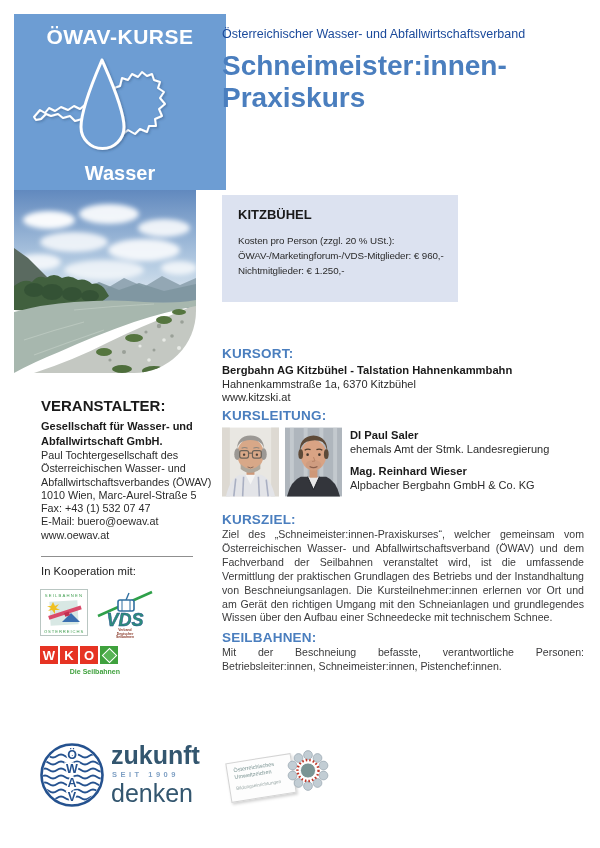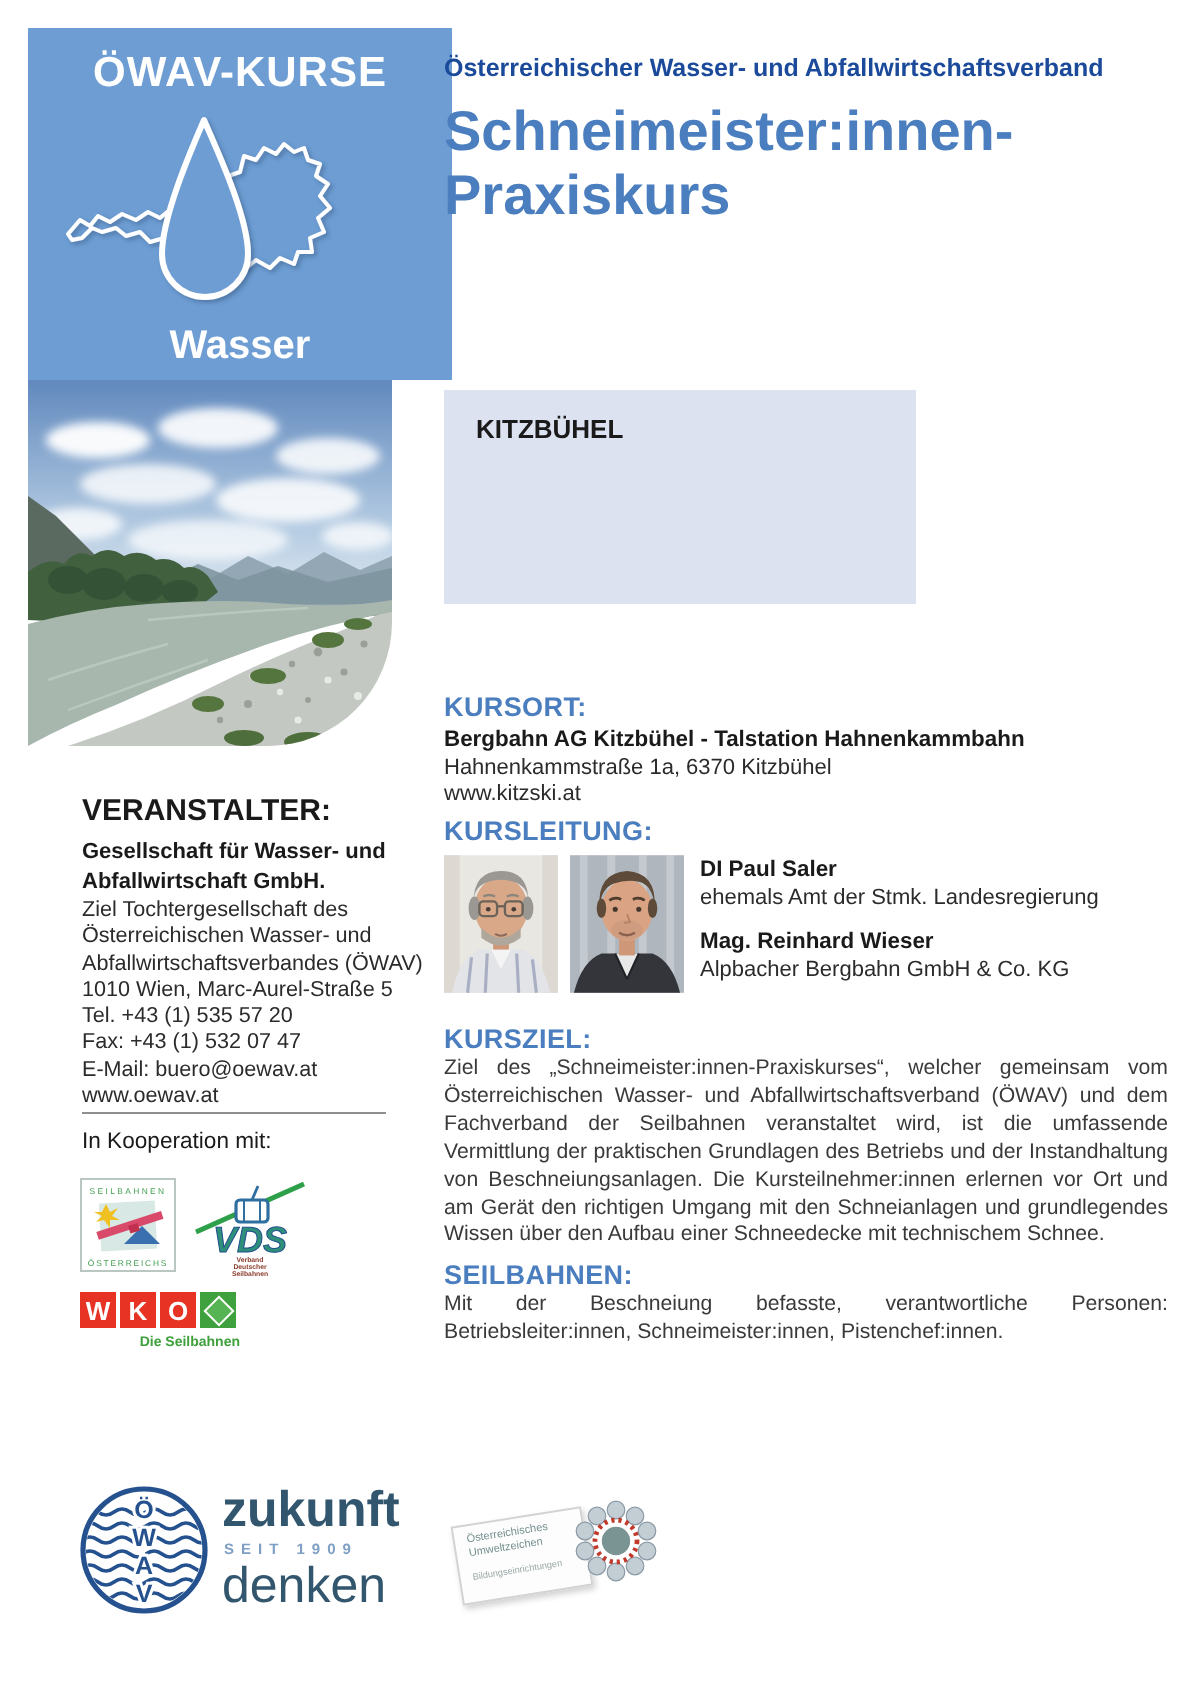--- a/index.html
+++ b/index.html
@@ -44,21 +44,21 @@
   .zukunft .zk1{font-size:25px;line-height:26px;font-weight:bold;}
   .zukunft .zk-seit{font-size:7.5px;font-weight:bold;letter-spacing:3.5px;color:#7fa0c4;margin:2px 0 1px 1px;}
   .zukunft .zk2{font-size:25px;line-height:26px;}
   .ecolabel-card{left:228px;top:758px;width:66px;height:40px;background:#fdfdfd;border:1px solid #d3d3d3;
       box-shadow:1px 2px 3px rgba(0,0,0,.18);transform:rotate(-9deg);padding:4px 4px 0 6px;box-sizing:border-box;}
   .eco-l1{font-size:5.5px;color:#76908f;line-height:6.5px;}
   .eco-l3{font-size:4.6px;color:#9aa8a7;margin-top:6px;}
   .eco-flower{left:287px;top:750px;width:42px;height:42px;}
 
   
-  .org-line{left:222px;top:27px;width:370px;font-size:12.5px;font-weight:bold;color:#1b4a9b;}
+  .org-line{left:222px;top:27px;width:370px;font-size:12.5px;font-weight:normal;color:#1b4a9b;}
   .main-title{left:222px;top:50px;width:370px;font-size:28px;font-weight:bold;color:#4a7ebe;line-height:32px;}
 
   .infobox{left:222px;top:195px;width:236px;height:107px;background:#dce2f0;box-sizing:border-box;
       padding:12px 0 0 16px;}
   .infobox .loc{font-size:13px;font-weight:bold;color:#1a1a1a;line-height:16.5px;}
   .infobox .date{font-size:13px;font-weight:bold;color:#1a1a1a;line-height:16.5px;}
   .infobox .costs{margin-top:9px;font-size:9.8px;letter-spacing:-.1px;line-height:15px;color:#2b2b2b;white-space:nowrap;}
 
   .sec-head{font-size:13.5px;font-weight:bold;color:#4a7ebe;letter-spacing:.2px;}
   .kursort-head{left:222px;top:346px;}
@@ -167,25 +167,24 @@
       </g>
     </svg>
   </div>
 
   <div class="abs ver-head">VERANSTALTER:</div>
   <div class="abs ver-bold">
     <div>Gesellschaft für Wasser- und</div>
     <div>Abfallwirtschaft GmbH.</div>
   </div>
   <div class="abs ver-lines">
-    <div>Ziel Tochtergesellschaft des</div>
+    <div>Paul Tochtergesellschaft des</div>
     <div>Österreichischen Wasser- und</div>
     <div>Abfallwirtschaftsverbandes (ÖWAV)</div>
     <div>1010 Wien, Marc-Aurel-Straße 5</div>
-    <div>Tel. +43 (1) 535 57 20</div>
     <div>Fax: +43 (1) 532 07 47</div>
     <div>E-Mail: buero@oewav.at</div>
     <div>www.oewav.at</div>
   </div>
   <div class="abs divider"></div>
   <div class="abs koop-label">In Kooperation mit:</div>
 
   <svg class="abs logo-seil" viewBox="0 0 48 47">
     <rect x="0.5" y="0.5" width="47" height="46" fill="#ffffff" stroke="#b9c6c2" stroke-width="1"></rect>
     <text x="24" y="8" text-anchor="middle" font-size="4.2" letter-spacing="1.2" fill="#3f9e4f">SEILBAHNEN</text>
@@ -274,20 +273,25 @@
   </svg>
 
   <div class="abs org-line">Österreichischer Wasser- und Abfallwirtschaftsverband</div>
   <div class="abs main-title">
     <div>Schneimeister:innen-</div>
     <div>Praxiskurs</div>
   </div>
 
   <div class="abs infobox">
     <div class="loc">KITZBÜHEL</div>
+    <div class="costs">
+      <div>Kosten pro Person (zzgl. 20 % USt.):</div>
+      <div>ÖWAV-/Marketingforum-/VDS-Mitglieder: € 960,-</div>
+      <div>Nichtmitglieder: € 1.250,-</div>
+    </div>
   </div>
 
   <div class="abs sec-head kursort-head">KURSORT:</div>
   <div class="abs venue">Bergbahn AG Kitzbühel - Talstation Hahnenkammbahn</div>
   <div class="abs addr">Hahnenkammstraße 1a, 6370 Kitzbühel</div>
   <div class="abs web">www.kitzski.at</div>
 
   <div class="abs sec-head kursleitung-head">KURSLEITUNG:</div>
 
   <div class="abs portrait p1">

